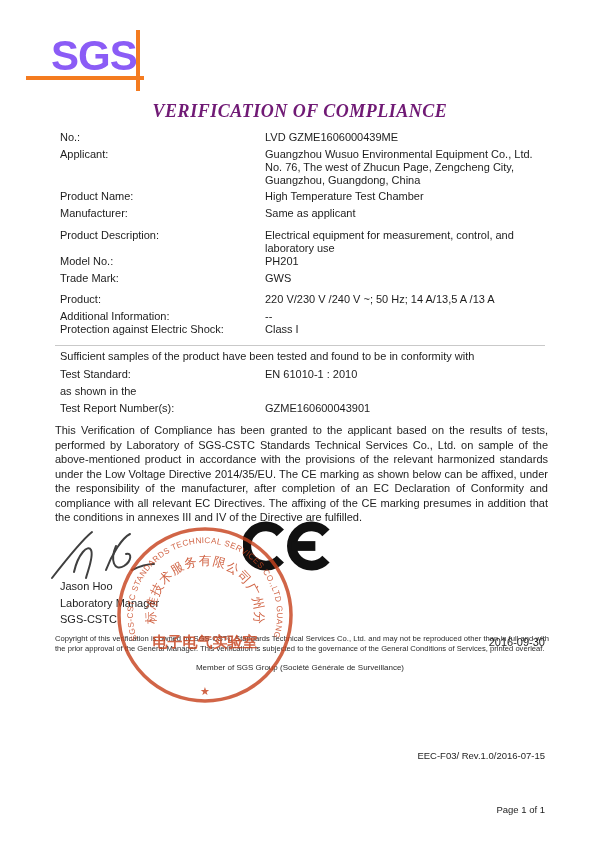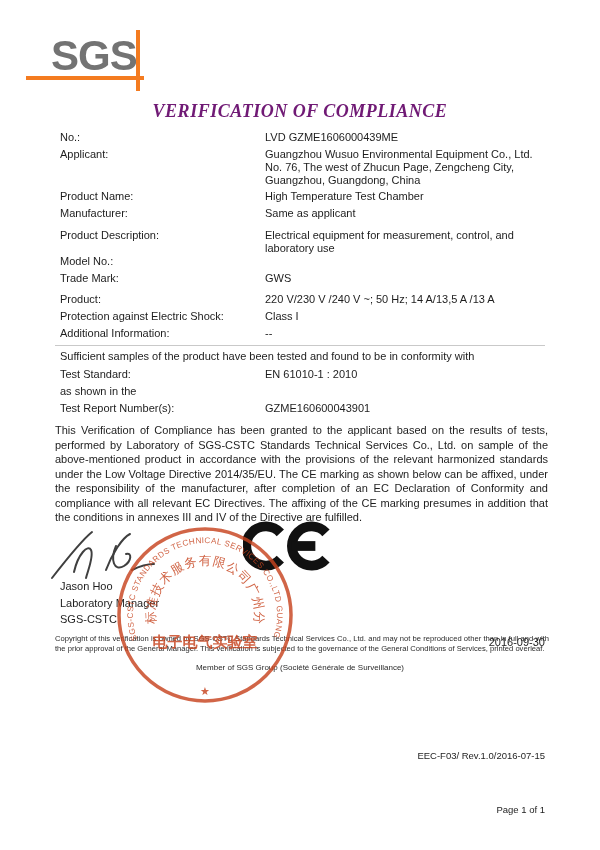--- a/index.html
+++ b/index.html
@@ -12,21 +12,21 @@
     font-family: "Liberation Sans", sans-serif;
     color: #1d1d1d;
     overflow: hidden;
   }
 
   
   .logo { position: absolute; left: 0; top: 0; width: 200px; height: 110px; }
   .logo-text {
     position: absolute; left: 51px; top: 32px;
     font-size: 42px; font-weight: bold; letter-spacing: -1px;
-    color: #737373; font-family: "Liberation Sans", sans-serif;
+    color: #8b5cf6; font-family: "Liberation Sans", sans-serif;
   }
   .logo-hline { position: absolute; left: 26px; top: 76px; width: 118px; height: 4px; background: #f47b20; }
   .logo-vline { position: absolute; left: 136px; top: 30px; width: 4px; height: 61px; background: #f47b20; }
 
   
   .title {
     position: absolute; left: 0; top: 101px; width: 100%;
     text-align: center;
     font-family: "Liberation Serif", serif;
     font-style: italic; font-weight: bold;
@@ -108,36 +108,37 @@
     <div class="frow mb9">
       <span class="flabel">Manufacturer:</span>
       <span class="fvalue">Same as applicant</span>
     </div>
     <div class="frow">
       <span class="flabel">Product Description:</span>
       <span class="fvalue">Electrical equipment for measurement, control, and laboratory use</span>
     </div>
     <div class="frow mb4">
       <span class="flabel">Model No.:</span>
+      <span class="fvalue">PH201</span>
     </div>
     <div class="frow mb8">
       <span class="flabel">Trade Mark:</span>
       <span class="fvalue">GWS</span>
     </div>
     <div class="frow mb4">
       <span class="flabel">Product:</span>
       <span class="fvalue">220 V/230 V /240 V ~; 50 Hz; 14 A/13,5 A /13 A</span>
     </div>
-    <div class="frow mb4">
-      <span class="flabel">Protection against Electric Shock:</span>
-      <span class="fvalue">Class I</span>
-    </div>
     <div class="frow">
       <span class="flabel">Additional Information:</span>
       <span class="fvalue">--</span>
+    </div>
+    <div class="frow mb4">
+      <span class="flabel">Protection against Electric Shock:</span>
+      <span class="fvalue">Class I</span>
     </div>
   </div>
 
   <div class="hairline"></div>
 
   <div class="conformity">Sufficient samples of the product have been tested and found to be in conformity with</div>
 
   <div class="testfields">
     <div class="frow mb4">
       <span class="flabel">Test Standard:</span>

